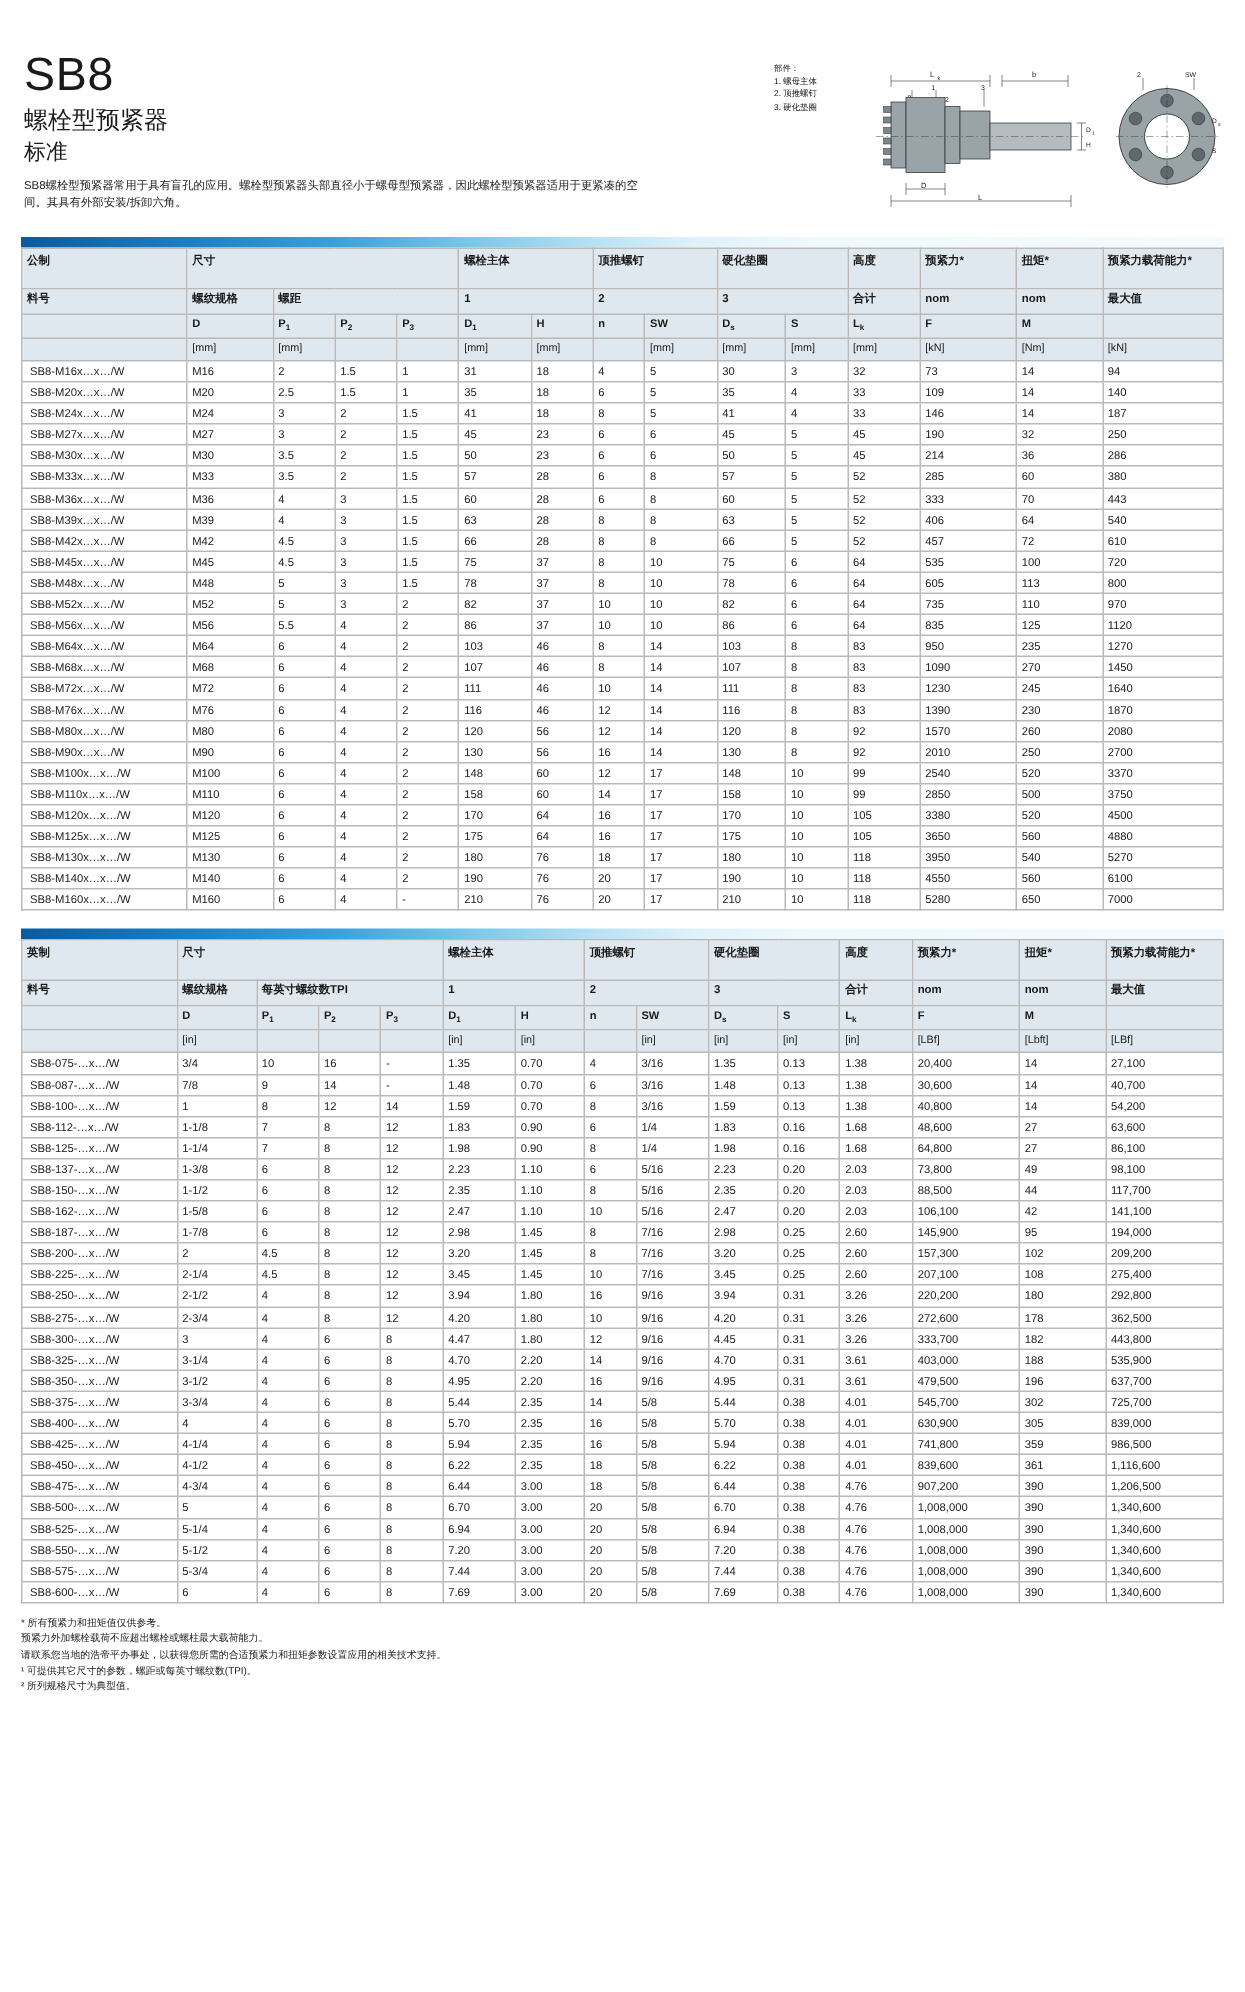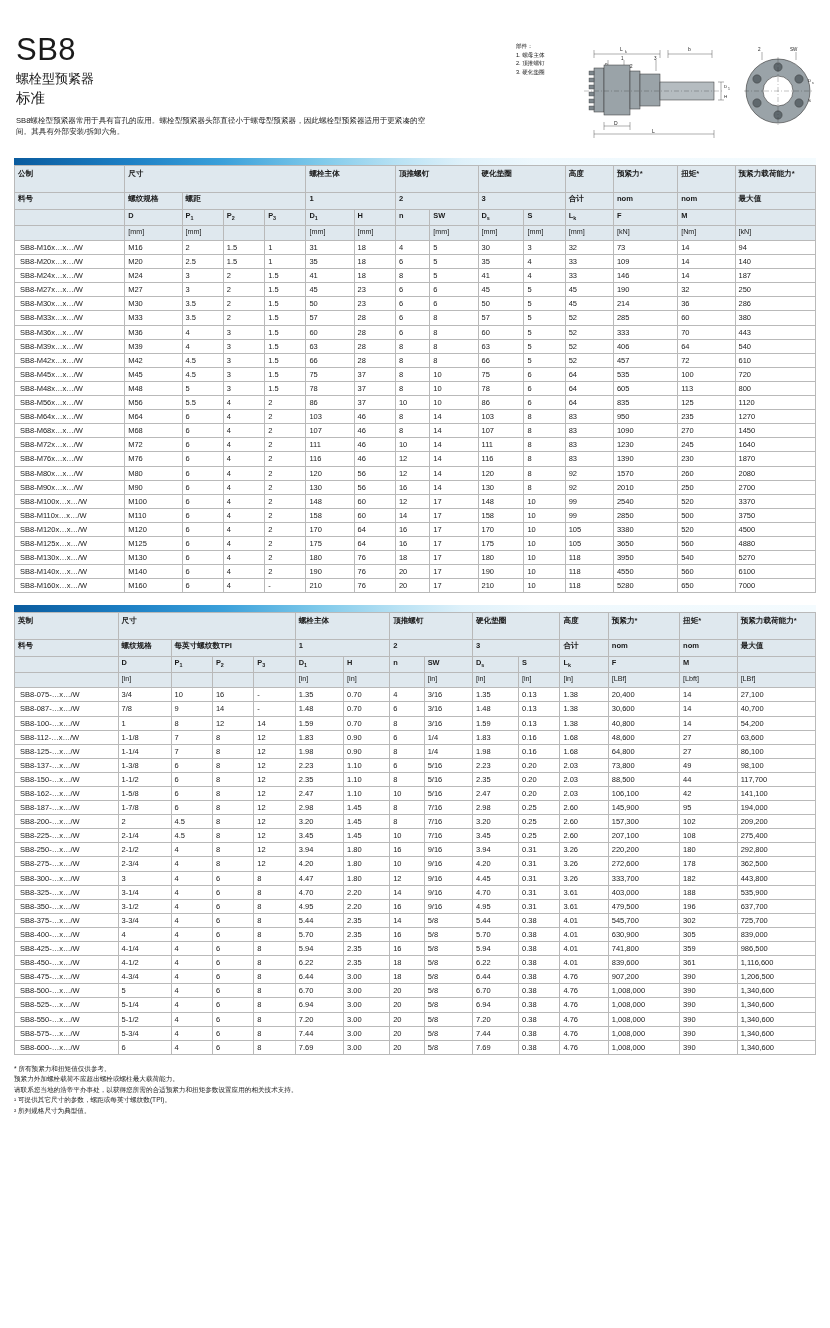--- a/index.html
+++ b/index.html
@@ -31,21 +31,21 @@
   }
   .title-block { width: 500px; }
   .doc-title {
     font-size: 31px;
     font-weight: 400;
     letter-spacing: .5px;
     line-height: 1.05;
     margin: 0 0 2px 0;
   }
   .doc-sub1 {
-    font-size: 13px;
+    font-size: 16px;
     font-weight: 400;
     margin: 3px 0 1px 0;
   }
   .doc-sub2 {
     font-size: 14.5px;
     font-weight: 400;
     margin: 0 0 7px 0;
   }
   .doc-desc {
     font-size: 7.6px;
@@ -538,20 +538,37 @@
             <td>8</td>
             <td>10</td>
             <td>78</td>
             <td>6</td>
             <td>64</td>
             <td>605</td>
             <td>113</td>
             <td>800</td>
           </tr>
           <tr>
+            <td>SB8-M52x…x…/W</td>
+            <td>M52</td>
+            <td>5</td>
+            <td>3</td>
+            <td>2</td>
+            <td>82</td>
+            <td>37</td>
+            <td>10</td>
+            <td>10</td>
+            <td>82</td>
+            <td>6</td>
+            <td>64</td>
+            <td>735</td>
+            <td>110</td>
+            <td>970</td>
+          </tr>
+          <tr>
             <td>SB8-M56x…x…/W</td>
             <td>M56</td>
             <td>5.5</td>
             <td>4</td>
             <td>2</td>
             <td>86</td>
             <td>37</td>
             <td>10</td>
             <td>10</td>
             <td>86</td>

